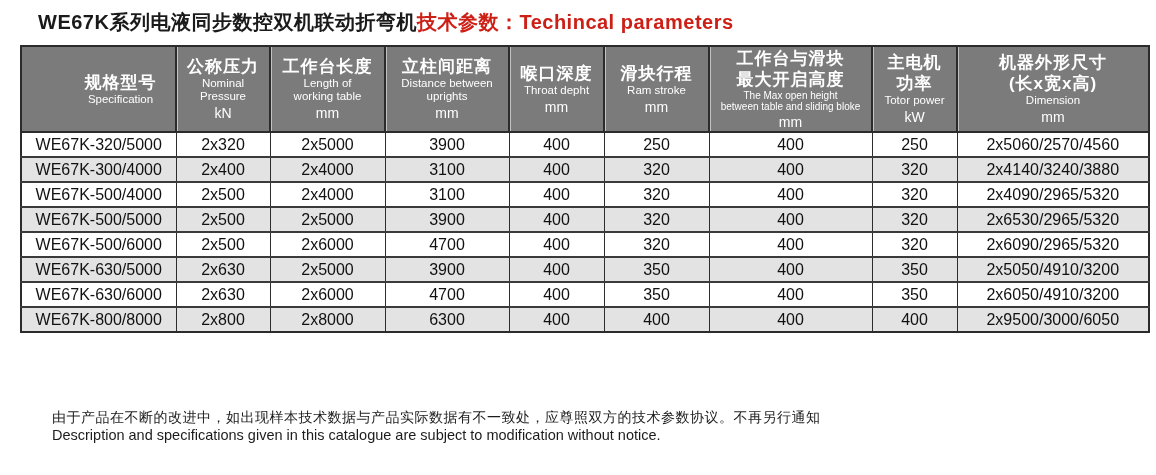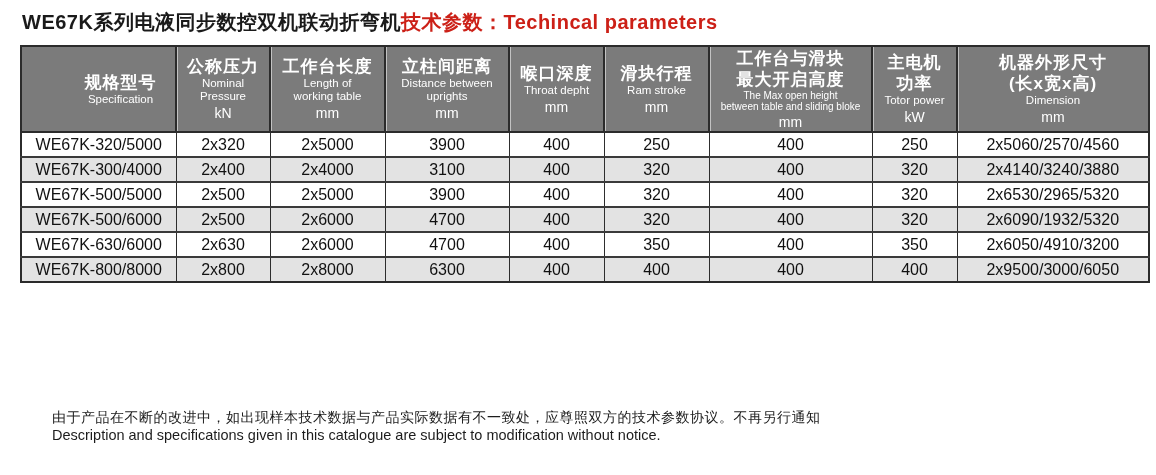--- a/index.html
+++ b/index.html
@@ -6,21 +6,21 @@
     --header-bg:#7b7b7b;
     --alt-row-bg:#e3e3e3;
     --accent-red:#cc2017;
     --border:#2b2b2b;
   }
   *{margin:0;padding:0;box-sizing:border-box;}
   html,body{width:1156px;height:475px;background:#ffffff;overflow:hidden;
     font-family:"Liberation Sans","DejaVu Sans",sans-serif;color:#1a1a1a;}
   .page{position:relative;width:1156px;height:475px;background:#fff;}
 
-  .title{position:absolute;left:22px;top:9px;font-size:20px;font-weight:bold;
+  .title{position:absolute;left:38px;top:9px;font-size:20px;font-weight:bold;
     letter-spacing:0.5px;white-space:nowrap;text-align:center;}
   .title .red{color:var(--accent-red);}
 
   .spec-table{position:absolute;left:20px;top:45px;width:1128px;
     border-collapse:collapse;table-layout:fixed;}
   .spec-table{border:2px solid var(--border);}
   .spec-table th{
     background:var(--header-bg);color:#ffffff;height:86px;
     vertical-align:middle;padding:0;font-weight:normal;
     border-left:2px solid var(--border);
@@ -162,40 +162,62 @@
           <td>2x400</td>
           <td>2x4000</td>
           <td>3100</td>
           <td>400</td>
           <td>320</td>
           <td>400</td>
           <td>320</td>
           <td>2x4140/3240/3880</td>
         </tr>
         <tr>
+          <td>WE67K-500/4000</td>
+          <td>2x500</td>
+          <td>2x4000</td>
+          <td>3100</td>
+          <td>400</td>
+          <td>320</td>
+          <td>400</td>
+          <td>320</td>
+          <td>2x4090/2965/5320</td>
+        </tr>
+        <tr>
           <td>WE67K-500/5000</td>
           <td>2x500</td>
           <td>2x5000</td>
           <td>3900</td>
           <td>400</td>
           <td>320</td>
           <td>400</td>
           <td>320</td>
           <td>2x6530/2965/5320</td>
         </tr>
         <tr>
           <td>WE67K-500/6000</td>
           <td>2x500</td>
           <td>2x6000</td>
           <td>4700</td>
           <td>400</td>
           <td>320</td>
           <td>400</td>
           <td>320</td>
-          <td>2x6090/1932/5320</td>
+          <td>2x6090/2965/5320</td>
+        </tr>
+        <tr>
+          <td>WE67K-630/5000</td>
+          <td>2x630</td>
+          <td>2x5000</td>
+          <td>3900</td>
+          <td>400</td>
+          <td>350</td>
+          <td>400</td>
+          <td>350</td>
+          <td>2x5050/4910/3200</td>
         </tr>
         <tr>
           <td>WE67K-630/6000</td>
           <td>2x630</td>
           <td>2x6000</td>
           <td>4700</td>
           <td>400</td>
           <td>350</td>
           <td>400</td>
           <td>350</td>

